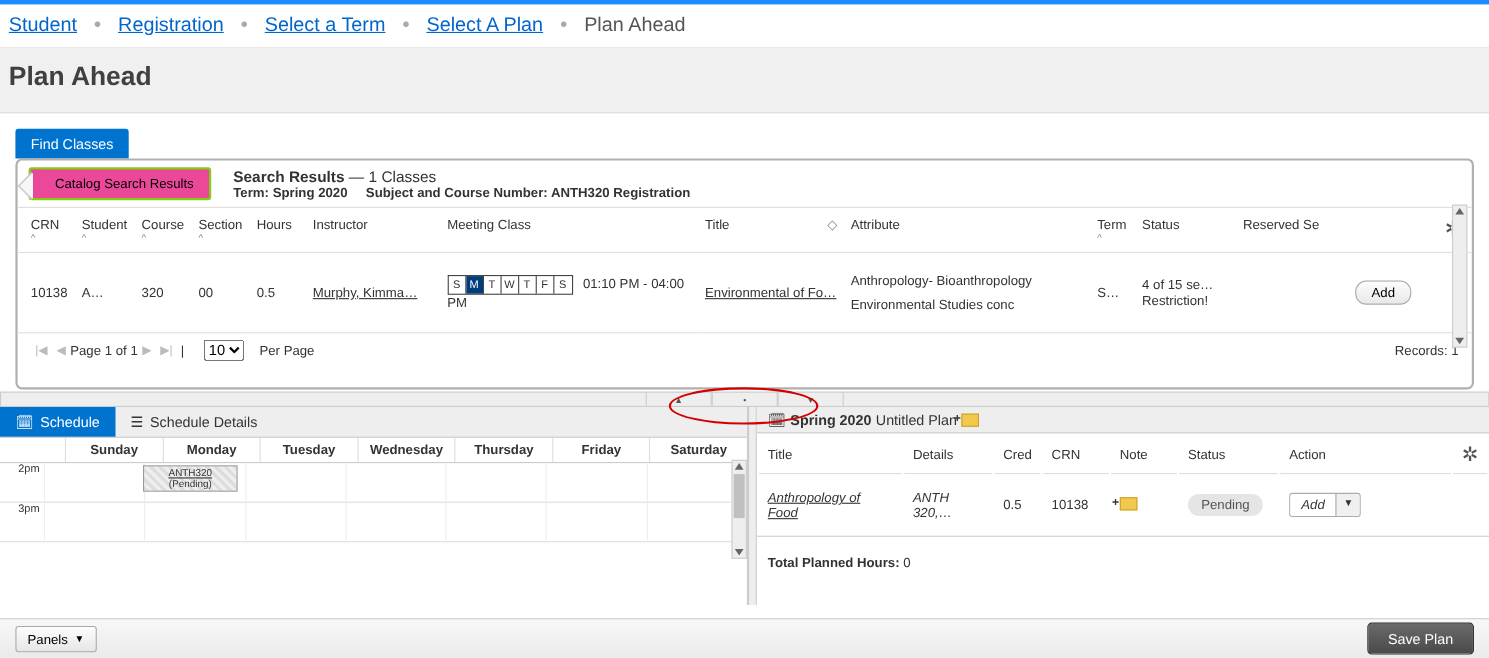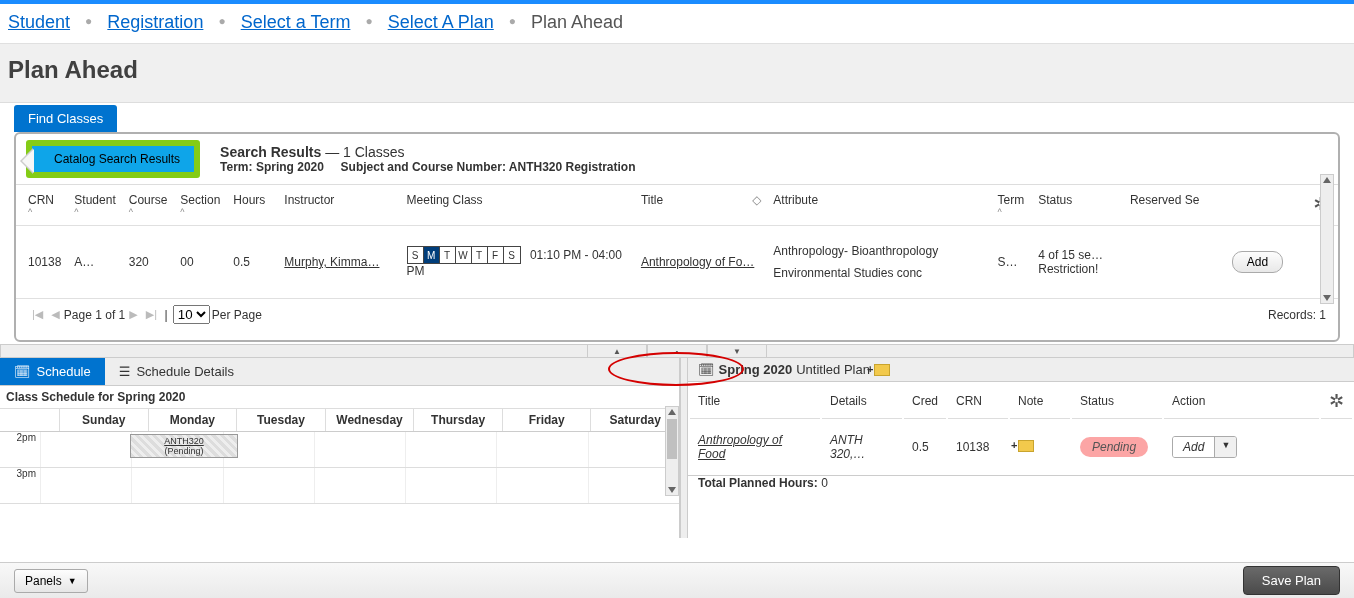--- a/index.html
+++ b/index.html
@@ -7,27 +7,27 @@
 
 .top-bar { height: 4px; background: #1a8cff; }
 .breadcrumb { padding: 8px 8px 10px 8px; border-bottom: 1px solid #e0e0e0; font-size: 18px; }
 .breadcrumb a { color: #0066cc; text-decoration: underline; }
 .breadcrumb .sep { color: #aaa; margin: 0 10px; font-size: 12px; position: relative; top: -3px; }
 .breadcrumb .current { color: #555; }
 
 .page-title-wrap { background: #f0f0f0; padding: 12px 8px 18px 8px; border-bottom: 1px solid #ddd; }
 .page-title { font-size: 24px; color: #404040; font-weight: bold; }
 
-.tab-strip { padding-left: 14px; margin-top: 2px; }
+.tab-strip { padding-left: 14px; margin-top: 14px; }
 .tab-active { display: inline-block; background: #0073cf; color: #fff; padding: 6px 14px; font-size: 13px; border-radius: 3px 3px 0 0; }
 
 .content-frame { border: 2px solid #b0b0b0; border-radius: 6px; margin: 0 14px; padding-bottom: 6px; height: 210px; position: relative; }
 
 .search-header-row { display: flex; align-items: center; padding: 6px 10px; border-bottom: 1px solid #ddd; }
-.back-btn { position: relative; background: #0ea5e9; border: 6px solid #84cc16; padding: 6px 14px 6px 22px; border-radius: 3px; font-size: 12px; }
+.back-btn { position: relative; background: #ec4899; border: 2px solid #84cc16; padding: 6px 14px 6px 22px; border-radius: 3px; font-size: 12px; }
 .back-btn::before { content: ""; position: absolute; left: -12px; top: 2px; width: 0; height: 0; border-top: 13px solid transparent; border-bottom: 13px solid transparent; border-right: 13px solid #ccc; }
 .back-btn::after { content: ""; position: absolute; left: -10px; top: 3px; width: 0; height: 0; border-top: 12px solid transparent; border-bottom: 12px solid transparent; border-right: 12px solid #f7f7f7; }
 .search-meta { margin-left: 20px; font-size: 12px; }
 .search-meta .t1 { font-size: 14px; }
 
 .results-table { width: 100%; border-collapse: collapse; font-size: 12px; }
 .results-table th { text-align: left; padding: 8px 6px; border-bottom: 1px solid #e0e0e0; font-weight: normal; color: #333; position: relative; vertical-align: top; }
 .results-table td { padding: 18px 6px; border-bottom: 1px solid #e0e0e0; vertical-align: middle; }
 .sort-ind { color: #888; font-size: 9px; display: block; }
 
@@ -41,21 +41,21 @@
 .add-btn-pill { background: linear-gradient(#fdfdfd,#e8e8e8); border: 1px solid #aaa; border-radius: 10px; padding: 3px 14px; font-size: 12px; }
 
 .gear-icon { font-size: 18px; color: #555; }
 .scrollbar-v { position: absolute; right: 4px; top: 40px; width: 14px; height: 130px; background: #eee; border: 1px solid #ccc; }
 .scrollbar-v::before, .scrollbar-v::after { content: ""; position: absolute; left: 2px; width: 0; height: 0; border-left: 4px solid transparent; border-right: 4px solid transparent; }
 .scrollbar-v::before { top: 2px; border-bottom: 6px solid #666; }
 .scrollbar-v::after { bottom: 2px; border-top: 6px solid #666; }
 
 .pager-row { display: flex; align-items: center; padding: 6px 12px; font-size: 12px; }
 .pager-row .pg-btn { color: #bbb; margin: 0 4px; font-size: 11px; }
-.pager-row select { margin: 0 2px; }
+.pager-row select { margin: 0 14px; }
 .pager-row .records { margin-left: auto; }
 
 .red-oval { position: absolute; top: 352px; left: 608px; width: 136px; height: 34px; border: 2px solid #d40000; border-radius: 50%; z-index: 50; pointer-events: none; }
 .resize-bar { height: 14px; background: #eee; border: 1px solid #ccc; display: flex; justify-content: center; align-items: stretch; margin: 2px 0 0 0; }
 .resize-bar .seg { width: 60px; border-left: 1px solid #ccc; border-right: 1px solid #ccc; display: flex; align-items: center; justify-content: center; font-size: 8px; color: #555; }
 
 .lower { display: flex; height: 180px; }
 .left-pane { width: 680px; border-right: 1px solid #ccc; position: relative; }
 .right-pane { flex: 1; position: relative; }
 
@@ -81,26 +81,26 @@
 
 .vsplit { width: 8px; background: #eee; border-left: 1px solid #ccc; border-right: 1px solid #ccc; cursor: col-resize; }
 
 .plan-head { background: #eee; padding: 4px 10px; border-bottom: 1px solid #ccc; font-size: 13px; display: flex; align-items: center; gap: 4px; }
 .note-icon { display: inline-block; width: 16px; height: 12px; background: #f2c94c; border: 1px solid #c9a42e; position: relative; }
 .note-icon.plus::before { content: "+"; position: absolute; left: -8px; top: -2px; color: #333; font-weight: bold; font-size: 11px; }
 
 .plan-table th { text-align: left; padding: 6px 8px; font-weight: normal; border-bottom: 1px solid #ddd; font-size: 12px; }
 .plan-table td { padding: 12px 8px; font-size: 12px; }
 .plan-title { font-style: italic; text-decoration: underline; }
-.pending-badge { background: #fca5a5; border-radius: 10px; padding: 3px 12px; font-style: italic; color: #555; }
+.pending-badge { background: #e5e5e5; border-radius: 10px; padding: 3px 12px; color: #555; }
 .add-combo { display: inline-flex; border: 1px solid #aaa; border-radius: 3px; overflow: hidden; }
 .add-combo .lbl { padding: 3px 10px; background: #fff; font-style: italic; }
 .add-combo .dd { padding: 3px 6px; border-left: 1px solid #aaa; background: #f0f0f0; font-size: 9px; }
 
-.total-row { border-top: 1px solid #ccc; padding: 0 10px; font-size: 12px; }
+.total-row { border-top: 1px solid #ccc; padding: 16px 10px; font-size: 12px; }
 
 .footer { position: absolute; bottom: 0; left: 0; right: 0; height: 36px; background: linear-gradient(#f8f8f8,#eaeaea); border-top: 1px solid #ccc; display: flex; align-items: center; padding: 0 14px; }
 .panels-btn { background: linear-gradient(#fdfdfd,#e6e6e6); border: 1px solid #aaa; border-radius: 3px; padding: 4px 10px; font-size: 12px; display: flex; align-items: center; gap: 6px; }
 .save-btn { margin-left: auto; background: linear-gradient(#6a6a6a,#4a4a4a); color: #fff; border: 1px solid #333; border-radius: 4px; padding: 6px 18px; font-size: 13px; }
 </style>
 </head>
 <body>
 
 <div class="top-bar"></div>
 
@@ -169,21 +169,21 @@
             <span>S</span>
               <span class="on">M</span>
               <span>T</span>
               <span>W</span>
               <span>T</span>
               <span>F</span>
               <span>S</span>
           </span>
           <span style="margin-left:6px">01:10 PM - 04:00 PM</span>
         </td>
-        <td><span class="link-u">Anthropology of Fo…</span></td>
+        <td><span class="link-u">Environmental of Fo…</span></td>
         <td>
           <div>Anthropology- Bioanthropology</div>
           <div style="margin-top:8px">Environmental Studies conc</div>
         </td>
         <td>S…</td>
         <td>
           <div><b style="font-weight:normal">4 of 15 se…</b></div>
           <div>Restriction!</div>
         </td>
         <td></td>
@@ -223,21 +223,20 @@
     <div class="sched-tabs">
       <div class="sched-tab active">
         <span>🗓</span>
         <span>Schedule</span>
       </div>
       <div class="sched-tab">
         <span>☰</span>
         <span>Schedule Details</span>
       </div>
     </div>
-    <div class="sched-subtitle">Class Schedule for Spring 2020</div>
     <div class="cal-head">
       <div class="timecol"></div>
       <div class="daycol">Sunday</div>
       <div class="daycol">Monday</div>
       <div class="daycol">Tuesday</div>
       <div class="daycol">Wednesday</div>
       <div class="daycol">Thursday</div>
       <div class="daycol">Friday</div>
       <div class="daycol">Saturday</div>
     </div>
@@ -255,21 +254,21 @@
       <div class="cal-row">
           <div class="timecol">3pm</div>
           <div class="daycell"></div>
           <div class="daycell"></div>
           <div class="daycell"></div>
           <div class="daycell"></div>
           <div class="daycell"></div>
           <div class="daycell"></div>
           <div class="daycell"></div>
         </div>
-      <div class="event-block" style="left:130px;top:2px;width:108px;height:24px">
+      <div class="event-block" style="left:130px;top:2px;width:86px;height:24px">
         <u>ANTH320</u><br><span>(Pending)</span>
       </div>
     </div>
     <div class="left-scroll">
         <div class="thumb" style="top:12px;height:40px"></div>
       </div>
   </div>
 
   <div class="vsplit"></div>
 

